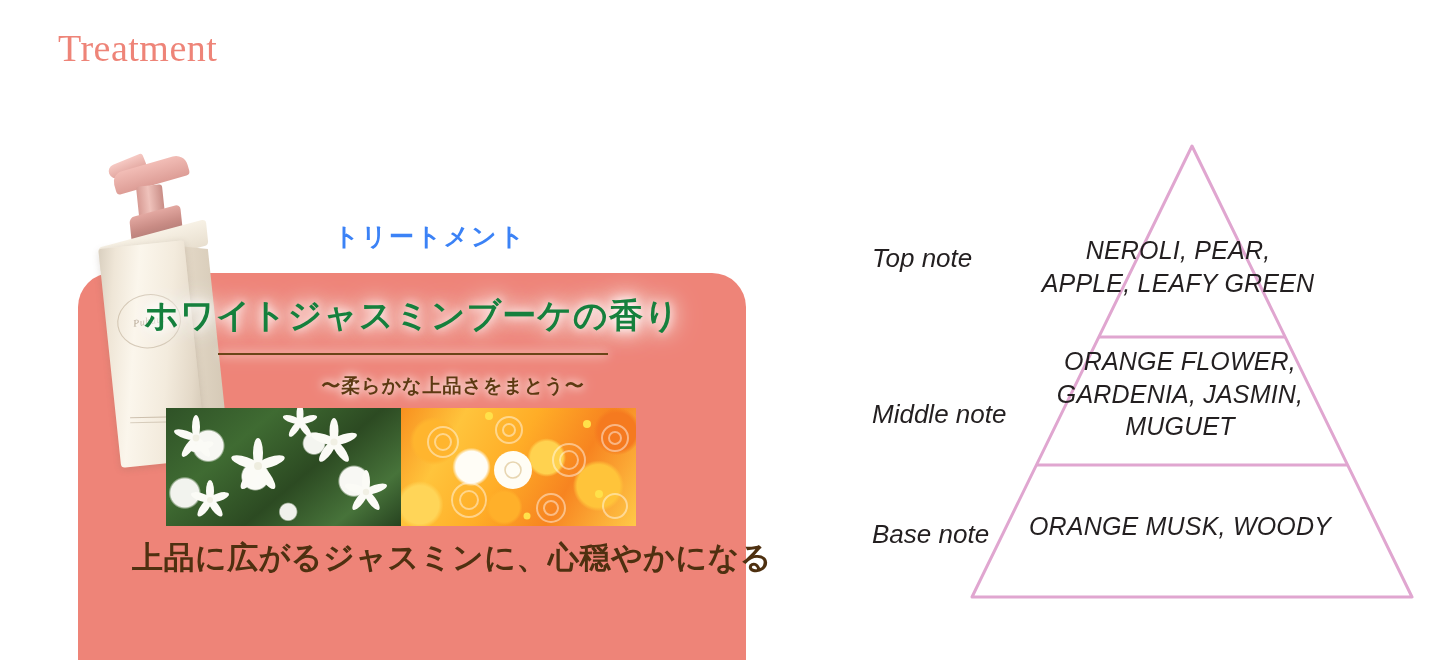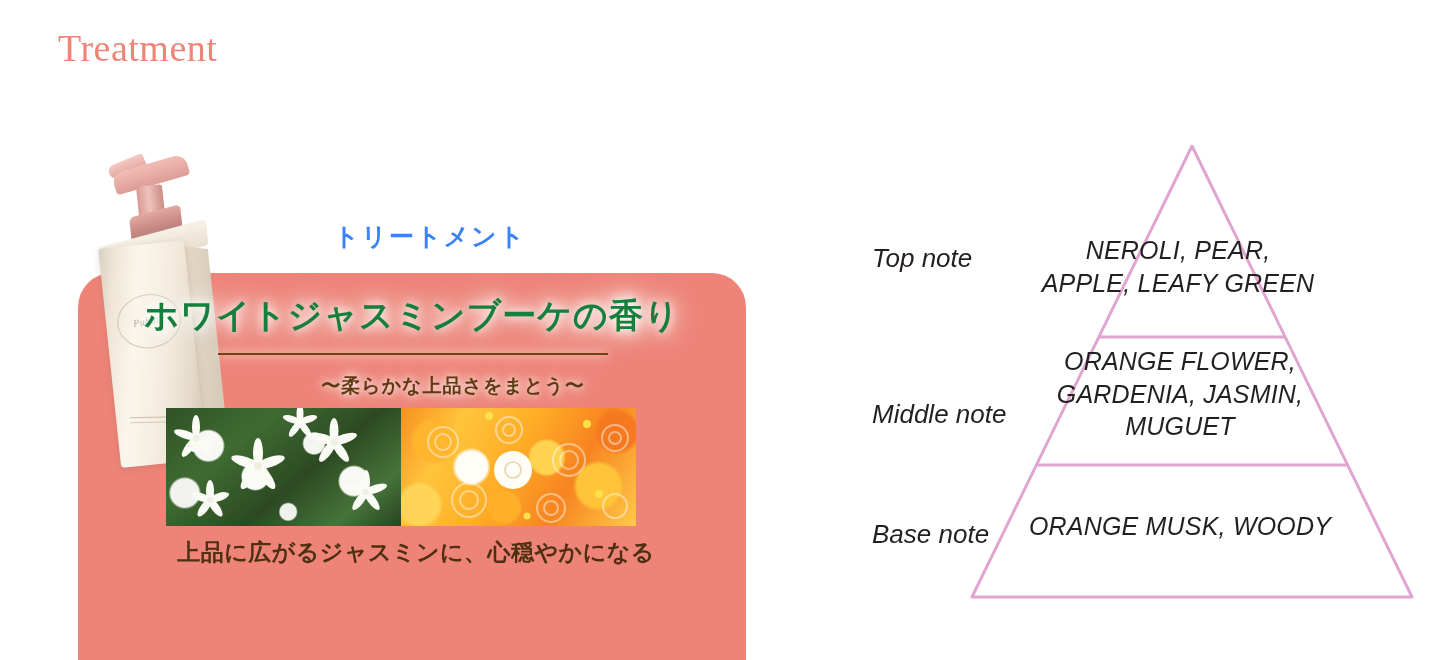--- a/index.html
+++ b/index.html
@@ -248,25 +248,26 @@
       radial-gradient(circle at 8% 82%, #ffd558 0 8%, rgba(255,213,88,0) 10%),
       linear-gradient(120deg, #f8901f 0%, #ffc43c 22%, #ffad27 46%, #f78420 70%, #ffc948 100%);
   }
 
   .card-desc {
     position: absolute;
     left: 78px;
     top: 426px;
     width: 676px;
     text-align: center;
-    font-size: 23px;
+    font-size: 31px;
     font-weight: bold;
     line-height: 1.45;
     letter-spacing: 0.5px;
     color: #4E3010;
+    padding-left: 36px;
   }
 
   
   .pyramid-panel {
     position: absolute;
     left: 840px;
     top: 12px;
     width: 605px;
     height: 532px;
     font-style: italic;

